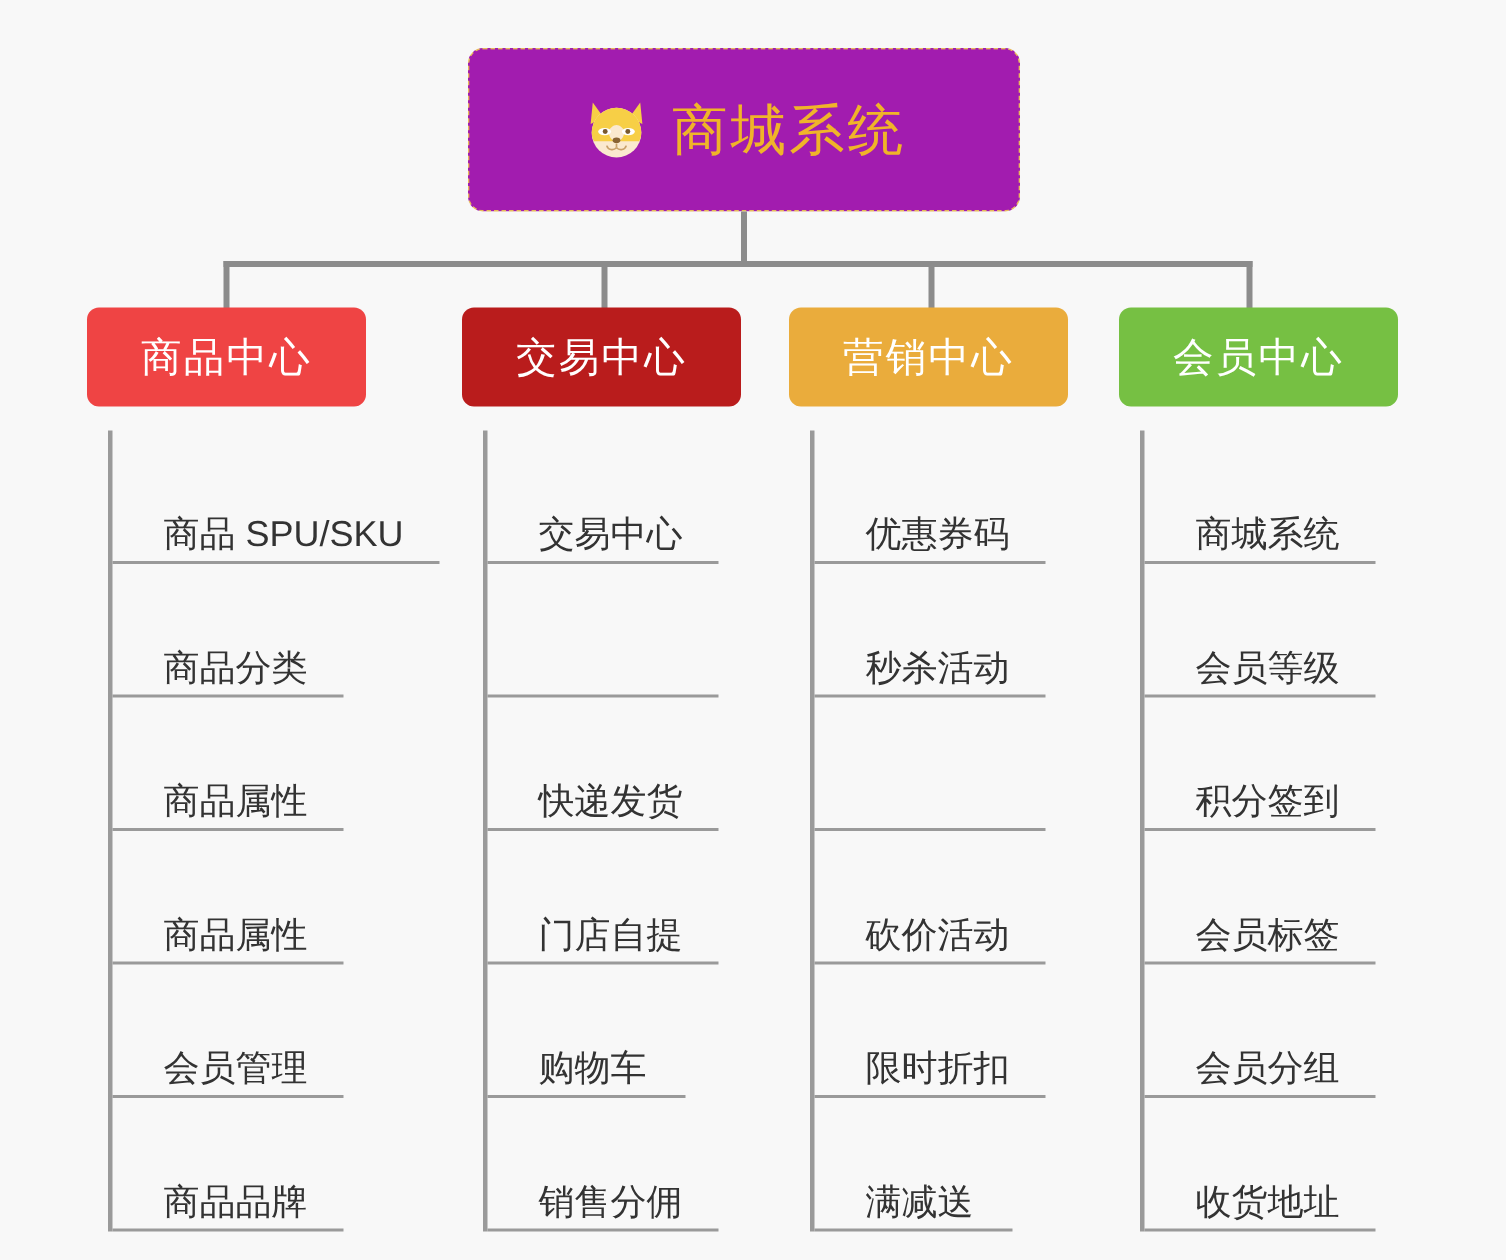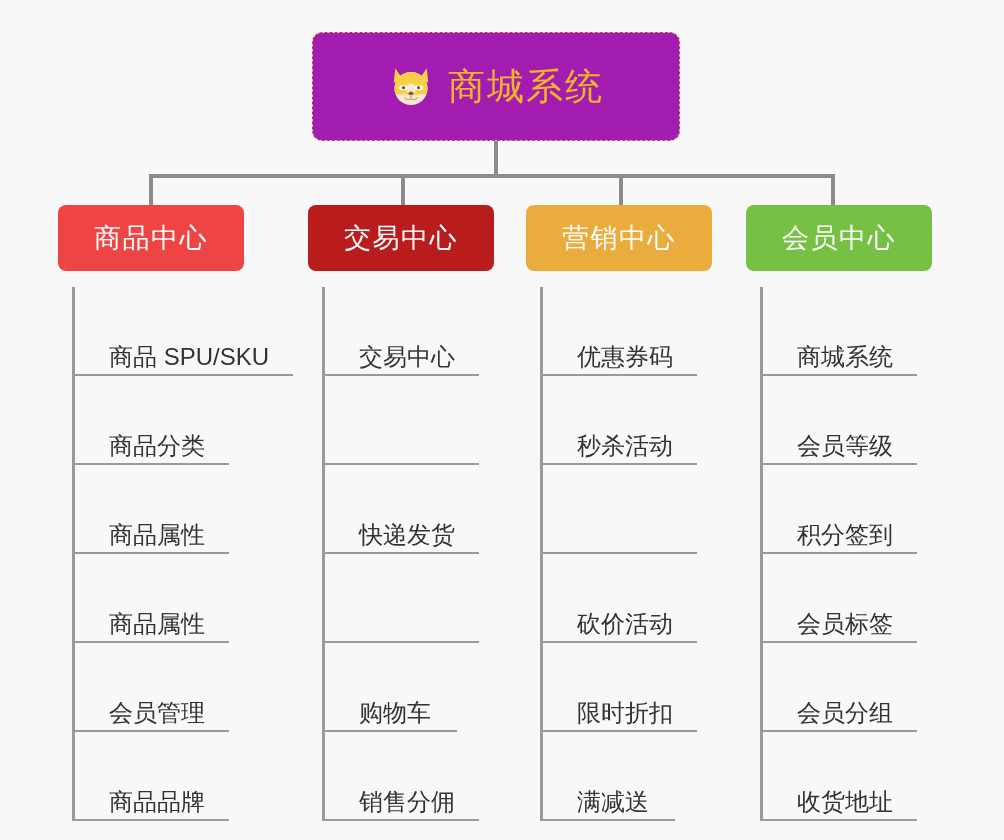--- a/index.html
+++ b/index.html
@@ -187,20 +187,21 @@
       </li>
       <li class="branch-item">
         <span class="branch-item-underline" style="width:154px;"></span>
       </li>
       <li class="branch-item">
         <span class="branch-item-underline" style="width:154px;"></span>
         <span class="branch-item-label">快递发货</span>
       </li>
       <li class="branch-item">
         <span class="branch-item-underline" style="width:154px;"></span>
+        <span class="branch-item-label">门店自提</span>
       </li>
       <li class="branch-item">
         <span class="branch-item-underline" style="width:132px;"></span>
         <span class="branch-item-label">购物车</span>
       </li>
       <li class="branch-item">
         <span class="branch-item-underline" style="width:154px;"></span>
         <span class="branch-item-label">销售分佣</span>
       </li>
     </ul>

